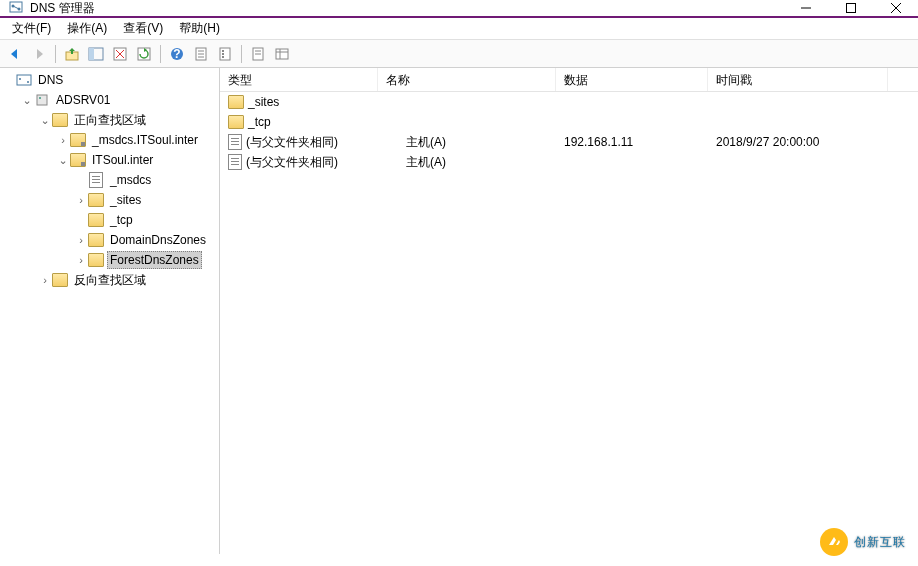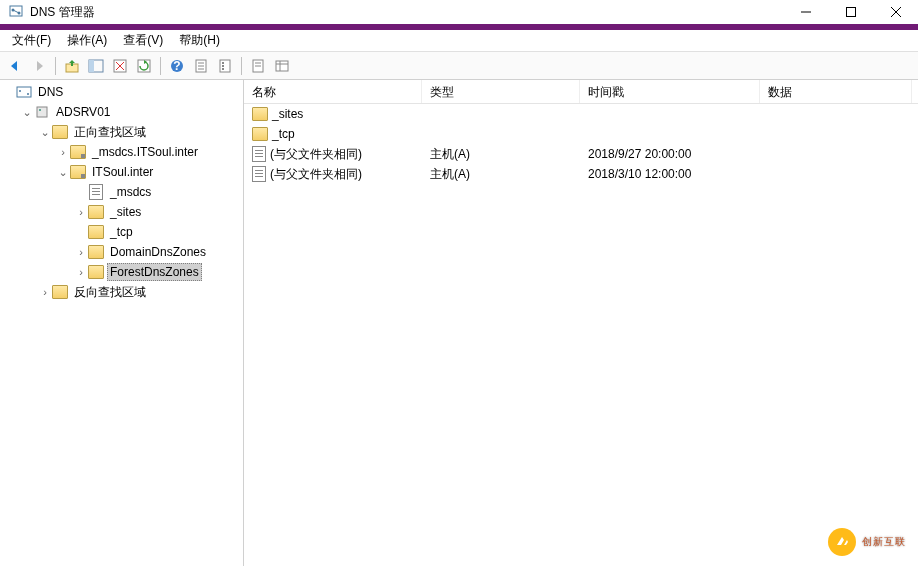--- a/index.html
+++ b/index.html
@@ -1,34 +1,34 @@
 <!DOCTYPE html>
 <html><head>
 <meta charset="utf-8">
 <style>
   * { margin: 0; padding: 0; box-sizing: border-box; font-family: "Microsoft YaHei", "SimSun", Arial, sans-serif; font-size: 12px; }
   body { width: 918px; height: 566px; background: #fff; overflow: hidden; position: relative; }
 
-  .titlebar { height: 30px; background: #fff; display: flex; align-items: center; border-bottom: 6px solid #701a75; }
+  .titlebar { height: 18px; background: #fff; display: flex; align-items: center; border-bottom: 2px solid #701a75; }
   .titlebar .icon-app { width: 16px; height: 16px; margin: 0 6px 0 8px; }
   .titlebar .title { font-size: 12px; flex: 0 0 auto; }
   .titlebar .spacer { flex: 1 1 auto; }
   .win-btns { display: flex; height: 100%; }
   .win-btn { width: 45px; display: flex; align-items: center; justify-content: center; }
   .win-btn svg { stroke: #000; stroke-width: 1; }
 
   .menubar { height: 22px; background: #fff; display: flex; align-items: center; padding: 0 4px; border-bottom: 1px solid #e0e0e0; }
   .menubar .menu-item { padding: 2px 8px; font-size: 12px; }
 
   .toolbar { height: 28px; background: #fafafa; display: flex; align-items: center; padding: 0 4px; border-bottom: 1px solid #d0d0d0; gap: 2px; }
   .toolbar .sep { width: 1px; height: 18px; background: #c0c0c0; margin: 0 3px; }
   .tb-btn { width: 22px; height: 22px; display: flex; align-items: center; justify-content: center; border: 1px solid transparent; }
 
   .content { display: flex; height: calc(566px - 30px - 22px - 28px); }
-  .tree-pane { width: 244px; border-right: 1px solid #d0d0d0; overflow: auto; padding: 2px 0; background: #fff; }
+  .tree-pane { width: 220px; border-right: 1px solid #d0d0d0; overflow: auto; padding: 2px 0; background: #fff; }
   .list-pane { flex: 1; overflow: auto; background: #fff; position: relative; }
 
   .tree ul { list-style: none; padding-left: 18px; }
   .tree > ul { padding-left: 2px; }
   .tree li { white-space: nowrap; }
   .tree .row { display: flex; align-items: center; height: 20px; padding-right: 4px; }
   .tree .toggle { width: 14px; height: 14px; display: flex; align-items: center; justify-content: center; font-size: 11px; color: #666; cursor: default; }
   .tree .tlabel { padding: 1px 3px; }
   .tree .tlabel.selected { background: #d0d0d0; border: 1px dotted #808080; padding: 1px 2px; }
   .tree .ticon { width: 16px; height: 16px; margin: 0 3px 0 0; display: inline-flex; align-items: center; justify-content: center; }
@@ -43,21 +43,21 @@
   .col-time { width: 180px; }
 
   .folder-icon { width: 16px; height: 14px; background: linear-gradient(#ffe9a6,#f4cf6a); border: 1px solid #b89d45; border-radius: 1px; position: relative; }
   .folder-icon.gear::after { content: ""; position: absolute; right: -2px; bottom: -2px; width: 8px; height: 8px; background: radial-gradient(circle,#888 40%, transparent 45%); }
   .doc-icon { width: 14px; height: 16px; background: #fff; border: 1px solid #888; position: relative; }
   .doc-icon::before { content: ""; position: absolute; left: 2px; top: 3px; width: 8px; height: 1px; background: #888; box-shadow: 0 3px 0 #888, 0 6px 0 #888; }
   .dns-node-icon { width: 16px; height: 16px; }
 
   .watermark { position: absolute; right: 12px; bottom: 10px; display: flex; align-items: center; gap: 6px; opacity: 0.9; }
   .watermark .circ { width: 28px; height: 28px; border-radius: 50%; background: #ffb400; display: flex; align-items: center; justify-content: center; }
-  .watermark .txt { font-size: 10px; color: #c2410c; text-shadow: 0 0 2px #555; letter-spacing: 1px; }
+  .watermark .txt { font-size: 12px; color: #0369a1; text-shadow: 0 0 2px #555; letter-spacing: 1px; }
 </style>
 </head>
 <body>
 
 <div class="titlebar">
   <span class="icon-app">
     <svg viewBox="0 0 16 16" width="16" height="16">
         <rect x="2" y="2" width="12" height="10" fill="none" stroke="#4a7aa0"></rect>
         <circle cx="5" cy="6" r="1.5" fill="#4a7aa0"></circle>
         <circle cx="11" cy="9" r="1.5" fill="#4a7aa0"></circle>
@@ -287,24 +287,24 @@
               </li>
             </ul>
           </li>
         </ul>
       </li>
     </ul>
   </div>
 
   <div class="list-pane">
     <div class="list-header">
+      <div class="col col-type">类型</div>
       <div class="col col-name">名称</div>
-      <div class="col col-type">类型</div>
+      <div class="col col-data">数据</div>
       <div class="col col-time">时间戳</div>
-      <div class="col col-data">数据</div>
     </div>
     <div class="list-rows" id="list-rows">
         <div class="lrow">
           <div class="cell col-name">
             <span class="folder-icon"></span>
             <span>_sites</span>
           </div>
           <div class="cell col-type">
             <span></span>
           </div>
@@ -331,34 +331,34 @@
           </div>
         </div>
         <div class="lrow">
           <div class="cell col-name">
             <span class="doc-icon"></span>
             <span>(与父文件夹相同)</span>
           </div>
           <div class="cell col-type">
             <span>主机(A)</span>
           </div>
+          <div class="cell col-data">
+            <span>192.168.1.11</span>
+          </div>
           <div class="cell col-time">
             <span>2018/9/27 20:00:00</span>
           </div>
         </div>
         <div class="lrow">
           <div class="cell col-name">
             <span class="doc-icon"></span>
             <span>(与父文件夹相同)</span>
           </div>
           <div class="cell col-type">
             <span>主机(A)</span>
-          </div>
-          <div class="cell col-time">
-            <span>2018/3/10 12:00:00</span>
           </div>
         </div>
       </div>
   </div>
 
 </div>
 
 <div class="watermark">
   <span class="circ">
     <svg width="18" height="18" viewBox="0 0 18 18">

